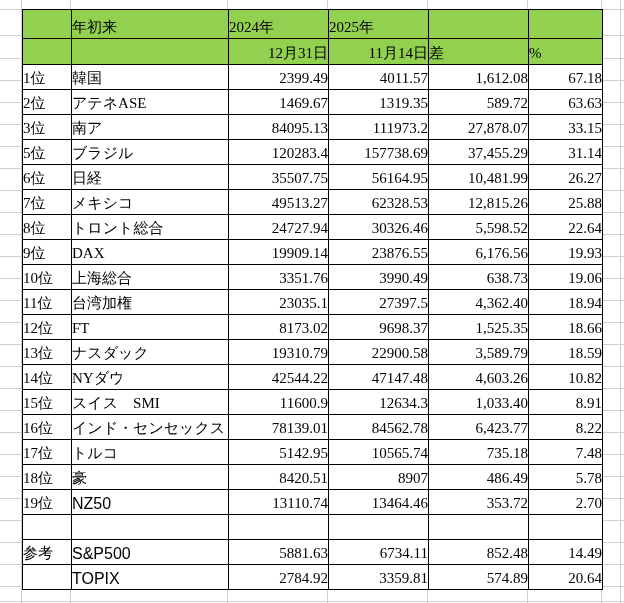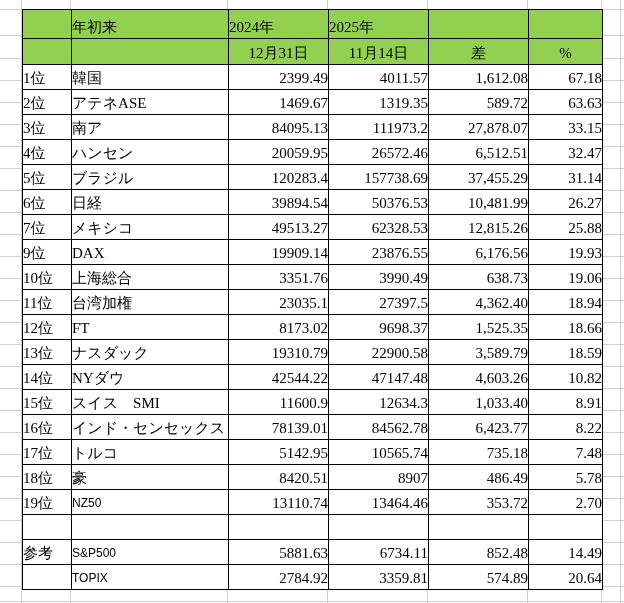--- a/index.html
+++ b/index.html
@@ -11,26 +11,26 @@
   .hline{position:absolute;left:0;height:1px;width:624px;background:var(--grid,#cfcfcf);}
   table.idx{
     position:absolute;left:22px;top:9px;width:580px;
     border-collapse:collapse;table-layout:fixed;background:#fff;
   }
   table.idx td{
     border:1px solid #000;overflow:hidden;white-space:nowrap;
     vertical-align:bottom;padding:0 0 2px 0;height:22px;line-height:17px;
   }
   tr.h1 td{height:26px;}
-  tr.h2 td{height:23px;text-align:center;}
+  tr.h2 td{height:23px;}
   td.g{background:var(--green,#92d050);margin-left:24px;}
   td.lft{text-align:left;padding-left:4px;}
   td.rgt{text-align:right;padding-right:4px;}
   td.diff,td.pct{padding-right:7px;}
-  td.sans{font-family:"Liberation Sans",sans-serif;font-size:12px;}
+  td.sans{font-family:"Liberation Sans",sans-serif;font-size:16px;}
 </style>
 </head>
 <body>
 
 <div class="sheet">
   <div id="gridlines">
       <div class="vline" style="left: 21px;"></div>
       <div class="vline" style="left: 70px;"></div>
       <div class="vline" style="left: 227px;"></div>
       <div class="vline" style="left: 327px;"></div>
@@ -114,52 +114,52 @@
         </tr>
         <tr>
           <td class="lft">3位</td>
           <td class="lft">南ア</td>
           <td class="rgt">84095.13</td>
           <td class="rgt">111973.2</td>
           <td class="rgt diff">27,878.07</td>
           <td class="rgt pct">33.15</td>
         </tr>
         <tr>
-          <td class="lft">4位</td>
-          <td class="lft">ハンセン</td>
-          <td class="rgt">20059.95</td>
-          <td class="rgt">26572.46</td>
-          <td class="rgt diff">6,512.51</td>
-          <td class="rgt pct">32.47</td>
-        </tr>
-        <tr>
           <td class="lft">5位</td>
           <td class="lft">ブラジル</td>
           <td class="rgt">120283.4</td>
           <td class="rgt">157738.69</td>
           <td class="rgt diff">37,455.29</td>
           <td class="rgt pct">31.14</td>
         </tr>
         <tr>
           <td class="lft">6位</td>
           <td class="lft">日経</td>
-          <td class="rgt">39894.54</td>
-          <td class="rgt">50376.53</td>
+          <td class="rgt">35507.75</td>
+          <td class="rgt">56164.95</td>
           <td class="rgt diff">10,481.99</td>
           <td class="rgt pct">26.27</td>
         </tr>
         <tr>
           <td class="lft">7位</td>
           <td class="lft">メキシコ</td>
           <td class="rgt">49513.27</td>
           <td class="rgt">62328.53</td>
           <td class="rgt diff">12,815.26</td>
           <td class="rgt pct">25.88</td>
         </tr>
         <tr>
+          <td class="lft">8位</td>
+          <td class="lft">トロント総合</td>
+          <td class="rgt">24727.94</td>
+          <td class="rgt">30326.46</td>
+          <td class="rgt diff">5,598.52</td>
+          <td class="rgt pct">22.64</td>
+        </tr>
+        <tr>
           <td class="lft">9位</td>
           <td class="lft">DAX</td>
           <td class="rgt">19909.14</td>
           <td class="rgt">23876.55</td>
           <td class="rgt diff">6,176.56</td>
           <td class="rgt pct">19.93</td>
         </tr>
         <tr>
           <td class="lft">10位</td>
           <td class="lft">上海総合</td>

